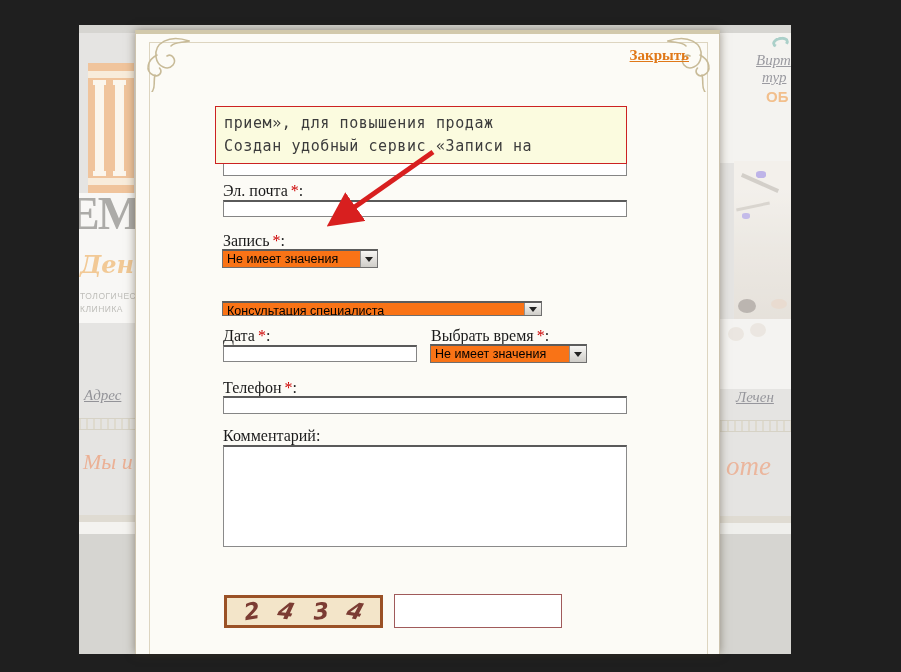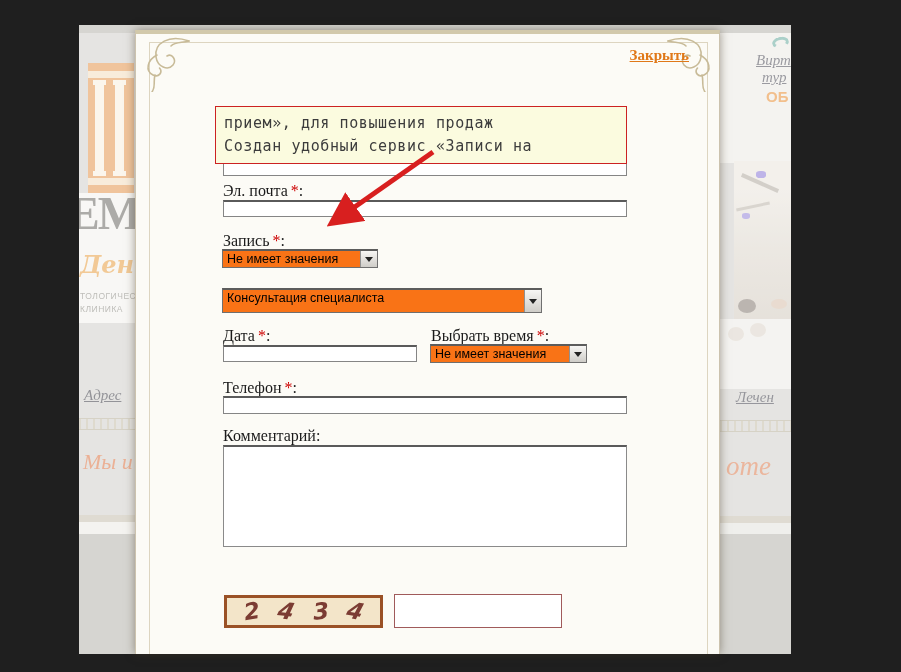--- a/index.html
+++ b/index.html
@@ -209,21 +209,21 @@
     <input class="tin" style="left: 87px; top: 166px; width: 404px; height: 17px;" value="">
 
     <div class="lbl" style="left:87px; top:199px;">
       <span>Запись</span><span class="req">*</span><span>:</span>
     </div>
     <div class="sel" style="left:86px; top:215px; width:156px; height:19px;">
       <span class="sel-text">Не имеет значения</span>
       <span class="sel-btn"></span>
     </div>
 
-    <div class="sel" style="left:86px; top:254px; width:320px; height:25px;">
+    <div class="sel" style="left:86px; top:267px; width:320px; height:15px;">
       <span class="sel-text">Консультация специалиста</span>
       <span class="sel-btn"></span>
     </div>
 
     <div class="lbl" style="left:87px; top:294px;">
       <span>Дата</span><span class="req">*</span><span>:</span>
     </div>
     <div class="lbl" style="left:295px; top:294px;">
       <span>Выбрать время</span><span class="req">*</span><span>:</span>
     </div>

